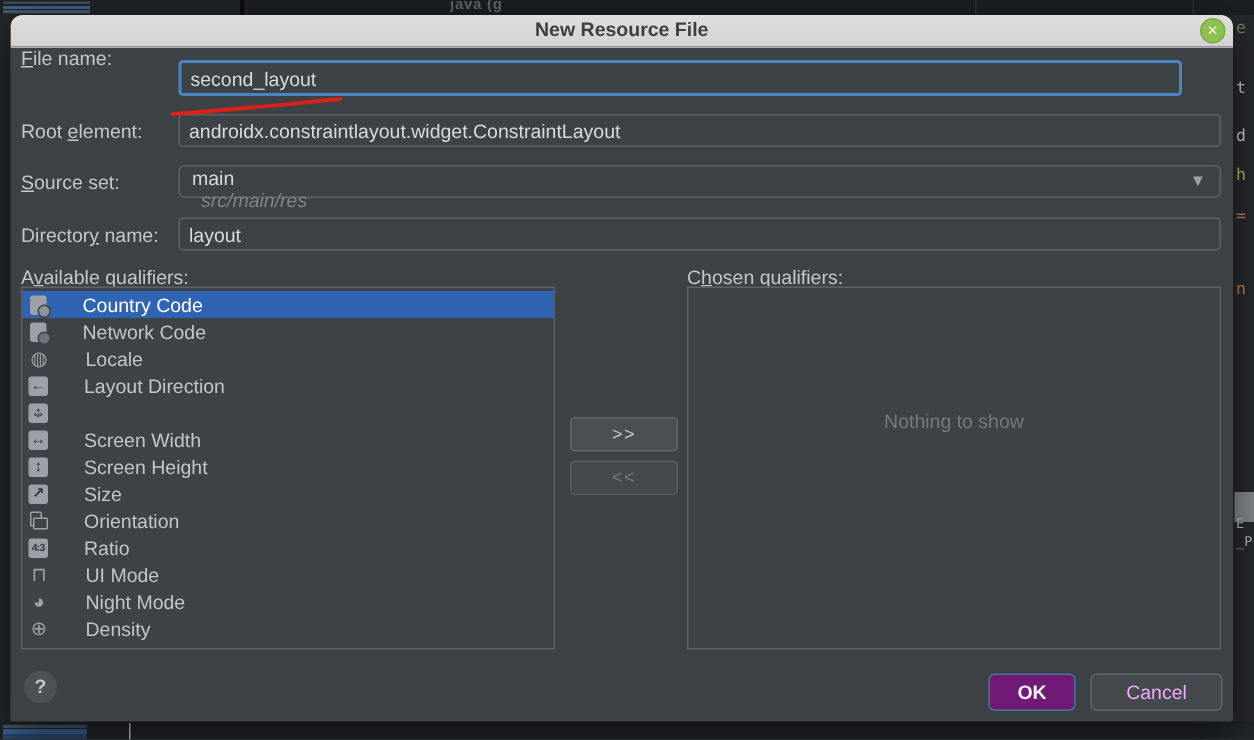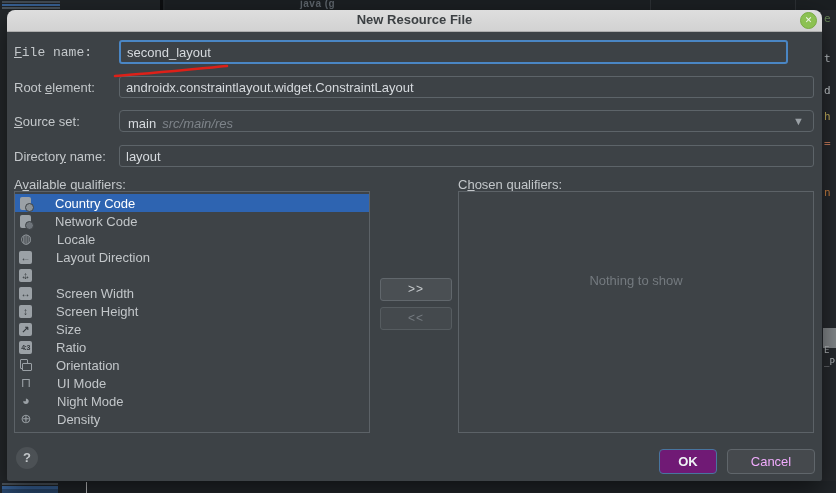--- a/index.html
+++ b/index.html
@@ -53,21 +53,21 @@
     color:#f2f7ec;font-size:9px;font-weight:bold;text-align:center;line-height:15px;cursor:pointer;}
 
   
   .flabel{color:#c3c7ca;font-size:13px;}
   .mn{text-decoration:underline;}
   .txt-input{background:#3d4246;border:1px solid #5d6469;border-radius:3px;
     color:#d6dade;font-size:13px;padding:0 6px;box-sizing:border-box;outline:none;
     font-family:"Liberation Sans","DejaVu Sans",sans-serif;}
   .txt-input.focused{border:2px solid #4a86c4;}
   .combo{background:#3d4246;border:1px solid #5d6469;border-radius:4px;
-    box-sizing:border-box;display:flex;align-items:flex-end;padding:0 8px;cursor:default;}
+    box-sizing:border-box;display:flex;align-items:flex-start;padding:0 8px;cursor:default;flex-direction:column;}
   .combo .val{color:#d6dade;font-size:13px;}
   .combo .hint{color:#7e848a;font-size:13px;font-style:italic;margin-left:6px;}
   .combo .arrow{position:absolute;right:9px;top:4px;color:#9aa0a5;font-size:11px;}
 
   
   .panel{background:#3e4347;border:1px solid #5c6267;box-sizing:border-box;}
   .qrow{height:18px;display:flex;align-items:center;gap:24px;padding-left:4px;
     font-size:13px;color:#c2c6c9;cursor:default;white-space:nowrap;}
   .qrow.selected{background:#2e64b1;color:#ffffff;}
   .qicon{width:14px;min-width:14px;height:14px;text-align:center;font-size:13px;
@@ -129,21 +129,21 @@
 <div class="abs ide-bottom"></div>
 <div class="abs ide-bottom-noise"></div>
 <div class="abs ide-bottom-divider"></div>
 
 <div class="abs dialog"></div>
 
 <div class="abs titlebar"></div>
 <div class="abs title">New Resource File</div>
 <div class="abs close-btn">✕</div>
 
-<div class="abs flabel" style="left:14px;top:45px;font-family:Liberation Mono, monospace;"><span></span><span class="mn">F</span><span>ile name:</span></div>
+<div class="abs flabel" style="left:14px;top:31px;"><span></span><span class="mn">F</span><span>ile name:</span></div>
 <input class="abs txt-input focused" style="left: 119px; top: 40px; width: 669px; height: 24px;" value="second_layout">
 
 <div class="abs flabel" style="left:14px;top:80px;"><span>Root </span><span class="mn">e</span><span>lement:</span></div>
 <input class="abs txt-input" style="left: 119px; top: 76px; width: 695px; height: 22px;" value="androidx.constraintlayout.widget.ConstraintLayout">
 
 <div class="abs flabel" style="left:14px;top:114px;text-align:center;"><span></span><span class="mn">S</span><span>ource set:</span></div>
 <div class="abs combo" style="left:119px;top:110px;width:695px;height:22px;">
   <span class="val">main</span>
   <span class="hint">src/main/res</span>
   <span class="arrow">▼</span>
@@ -181,26 +181,26 @@
     </div>
   <div class="qrow">
       <span class="qicon box">↕</span>
       <span>Screen Height</span>
     </div>
   <div class="qrow">
       <span class="qicon box">↗</span>
       <span>Size</span>
     </div>
   <div class="qrow">
+      <span class="qicon ic-orient"></span>
+      <span>Orientation</span>
+    </div>
+  <div class="qrow">
       <span class="qicon box ratio">4:3</span>
       <span>Ratio</span>
-    </div>
-  <div class="qrow">
-      <span class="qicon ic-orient"></span>
-      <span>Orientation</span>
     </div>
   <div class="qrow">
       <span class="qicon">⊓</span>
       <span>UI Mode</span>
     </div>
   <div class="qrow">
       <span class="qicon">◕</span>
       <span>Night Mode</span>
     </div>
   <div class="qrow">

